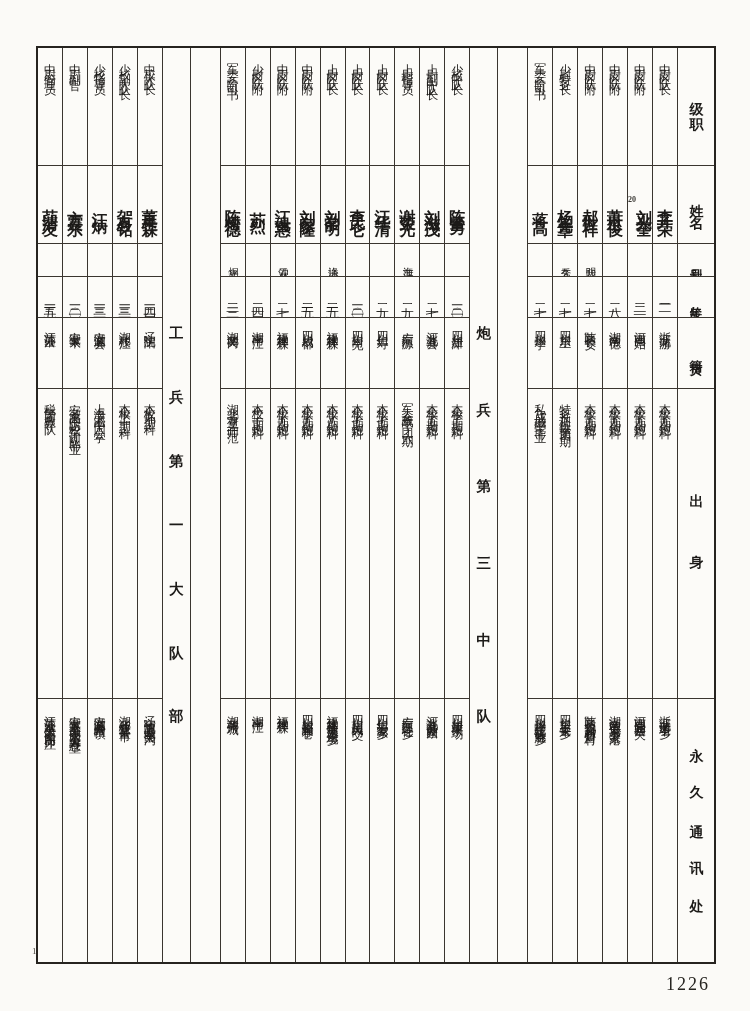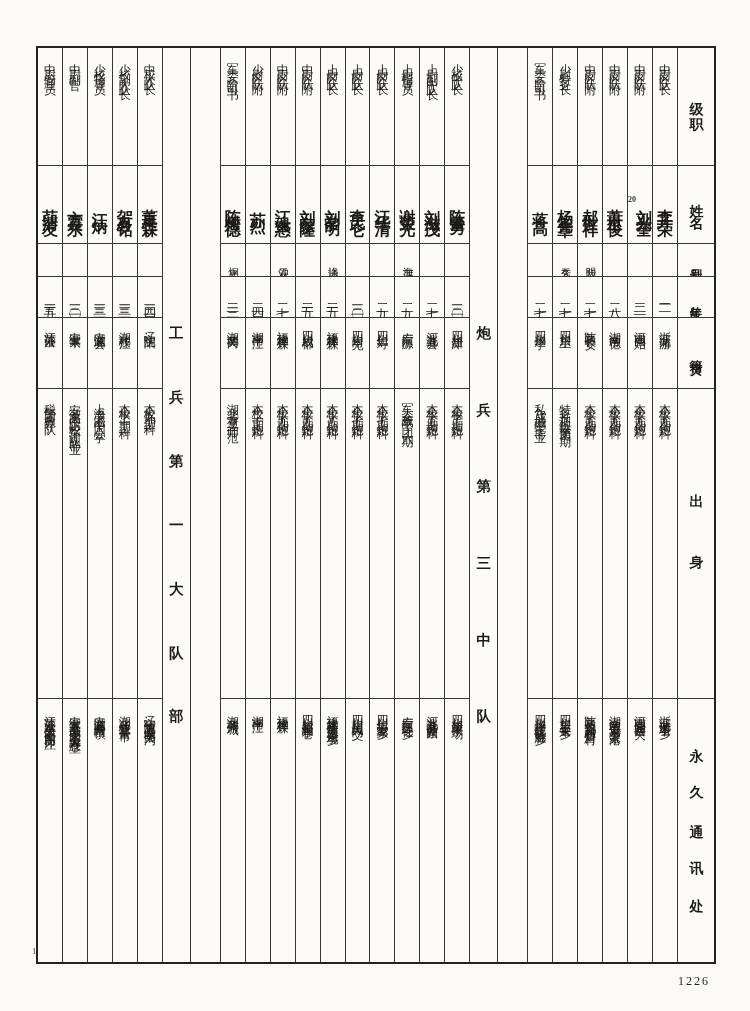--- a/index.html
+++ b/index.html
@@ -92,21 +92,21 @@
     margin-top:278px;
     height:398px;
     font-size:14.5px;
     font-weight:bold;
   }
   .section-title span{display:block;line-height:1;}
   .spacer-cell{flex:1;border-bottom:none;}
   .page-number{
     position:absolute;
     right:40px;top:974px;
-    font-size:12px;
+    font-size:18px;
     letter-spacing:2px;
     color:#262420;
   }
   .margin-mark{
     position:absolute;
     left:32px;top:946px;
     font-size:9px;
     color:#4a463f;
   }
 </style>

